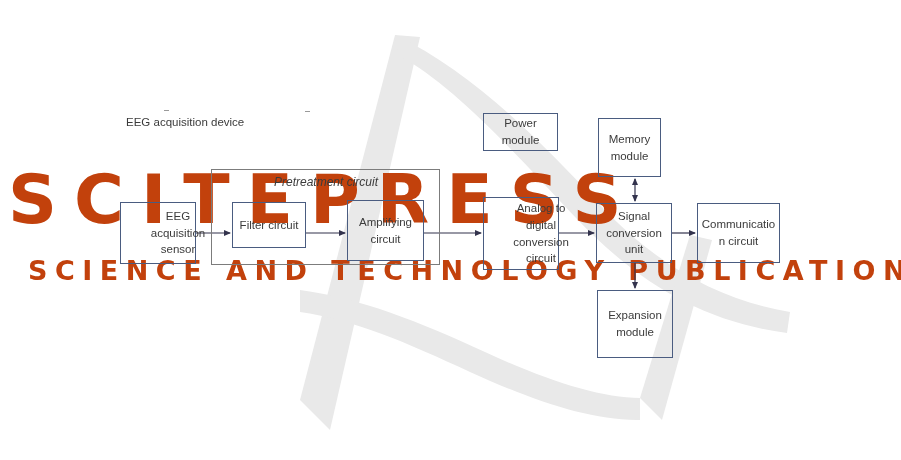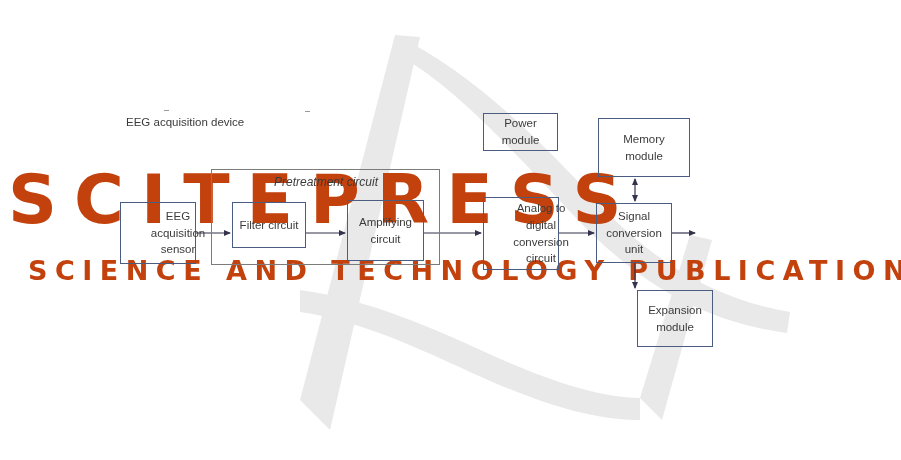--- a/index.html
+++ b/index.html
@@ -176,21 +176,22 @@
     <div class="node" style="left:120px; top:202px; width:76px; height:62px;padding-left:44px;">EEG acquisition sensor</div>
 
     <div class="node" style="left:232px; top:202px; width:74px; height:46px;">Filter circuit</div>
 
     <div class="node" style="left:347px; top:200px; width:77px; height:61px;">Amplifying circuit</div>
 
     <div class="node" style="left:483px; top:197px; width:76px; height:73px;padding-left:44px;">Analog to digital conversion circuit</div>
 
     <div class="node" style="left:483px; top:113px; width:75px; height:38px;">Power module</div>
 
-    <div class="node" style="left:598px; top:118px; width:92px; height:59px;">Memory module</div>
+    <div class="node" style="left:598px; top:118px; width:63px; height:59px;">Memory module</div>
 
     <div class="node" style="left:596px; top:203px; width:76px; height:60px;">Signal conversion unit</div>
 
-    <div class="node" style="left:597px; top:290px; width:76px; height:57px;margin-left:40px;">Expansion module</div>
+    <div class="node" style="left:597px; top:290px; width:76px; height:68px;">Expansion module</div>
 
+    <div class="node" style="left:697px; top:203px; width:83px; height:60px;">Communicatio n circuit</div>
 
   </div>
 </div>
 
 </body></html>

